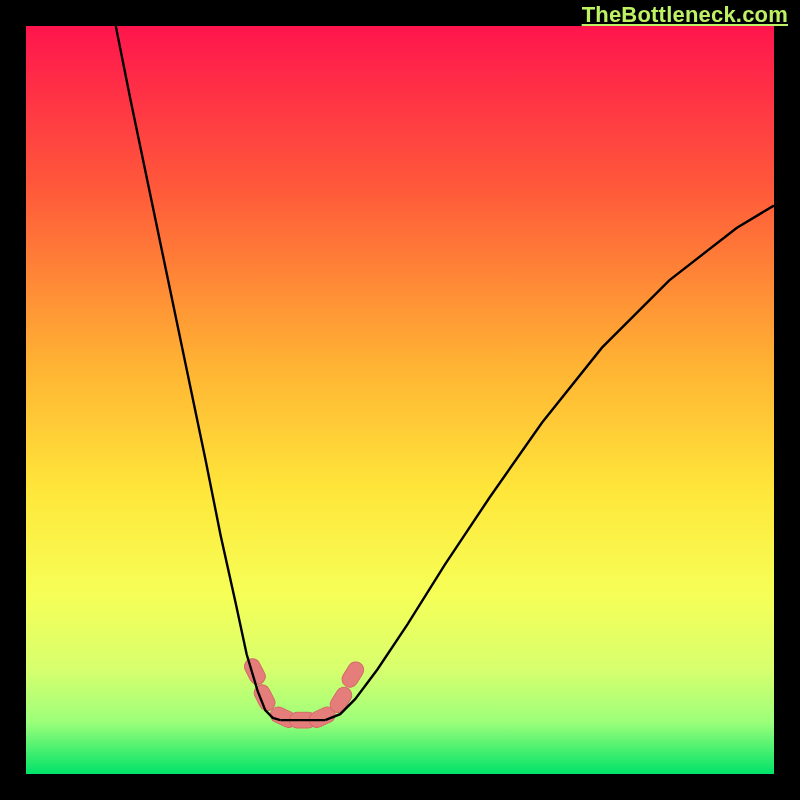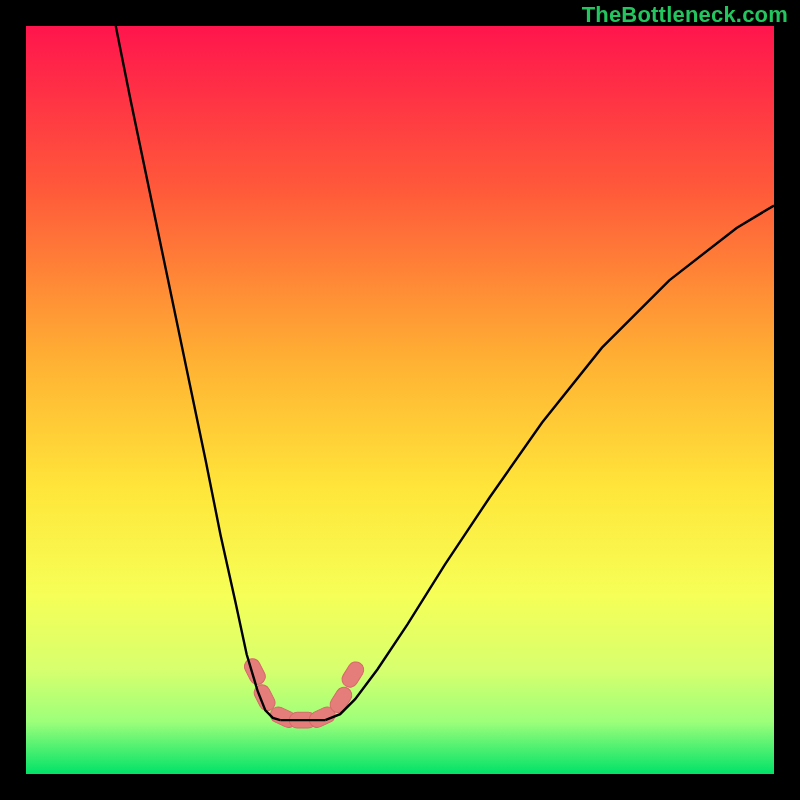--- a/index.html
+++ b/index.html
@@ -26,23 +26,24 @@
     width: 748px;
     height: 748px;
     overflow: hidden;
   }
   .watermark {
     position: absolute;
     top: 2px;
     right: 12px;
     font-size: 22px;
     font-weight: 600;
-    color: #22c55e;
+    color: #bef264;
     letter-spacing: 0.2px;
     user-select: none;
+    text-decoration: underline;
   }
   svg { display: block; }
 </style>
 </head>
 <body>
 
 <div class="frame">
 
   <div class="watermark">TheBottleneck.com</div>
 

